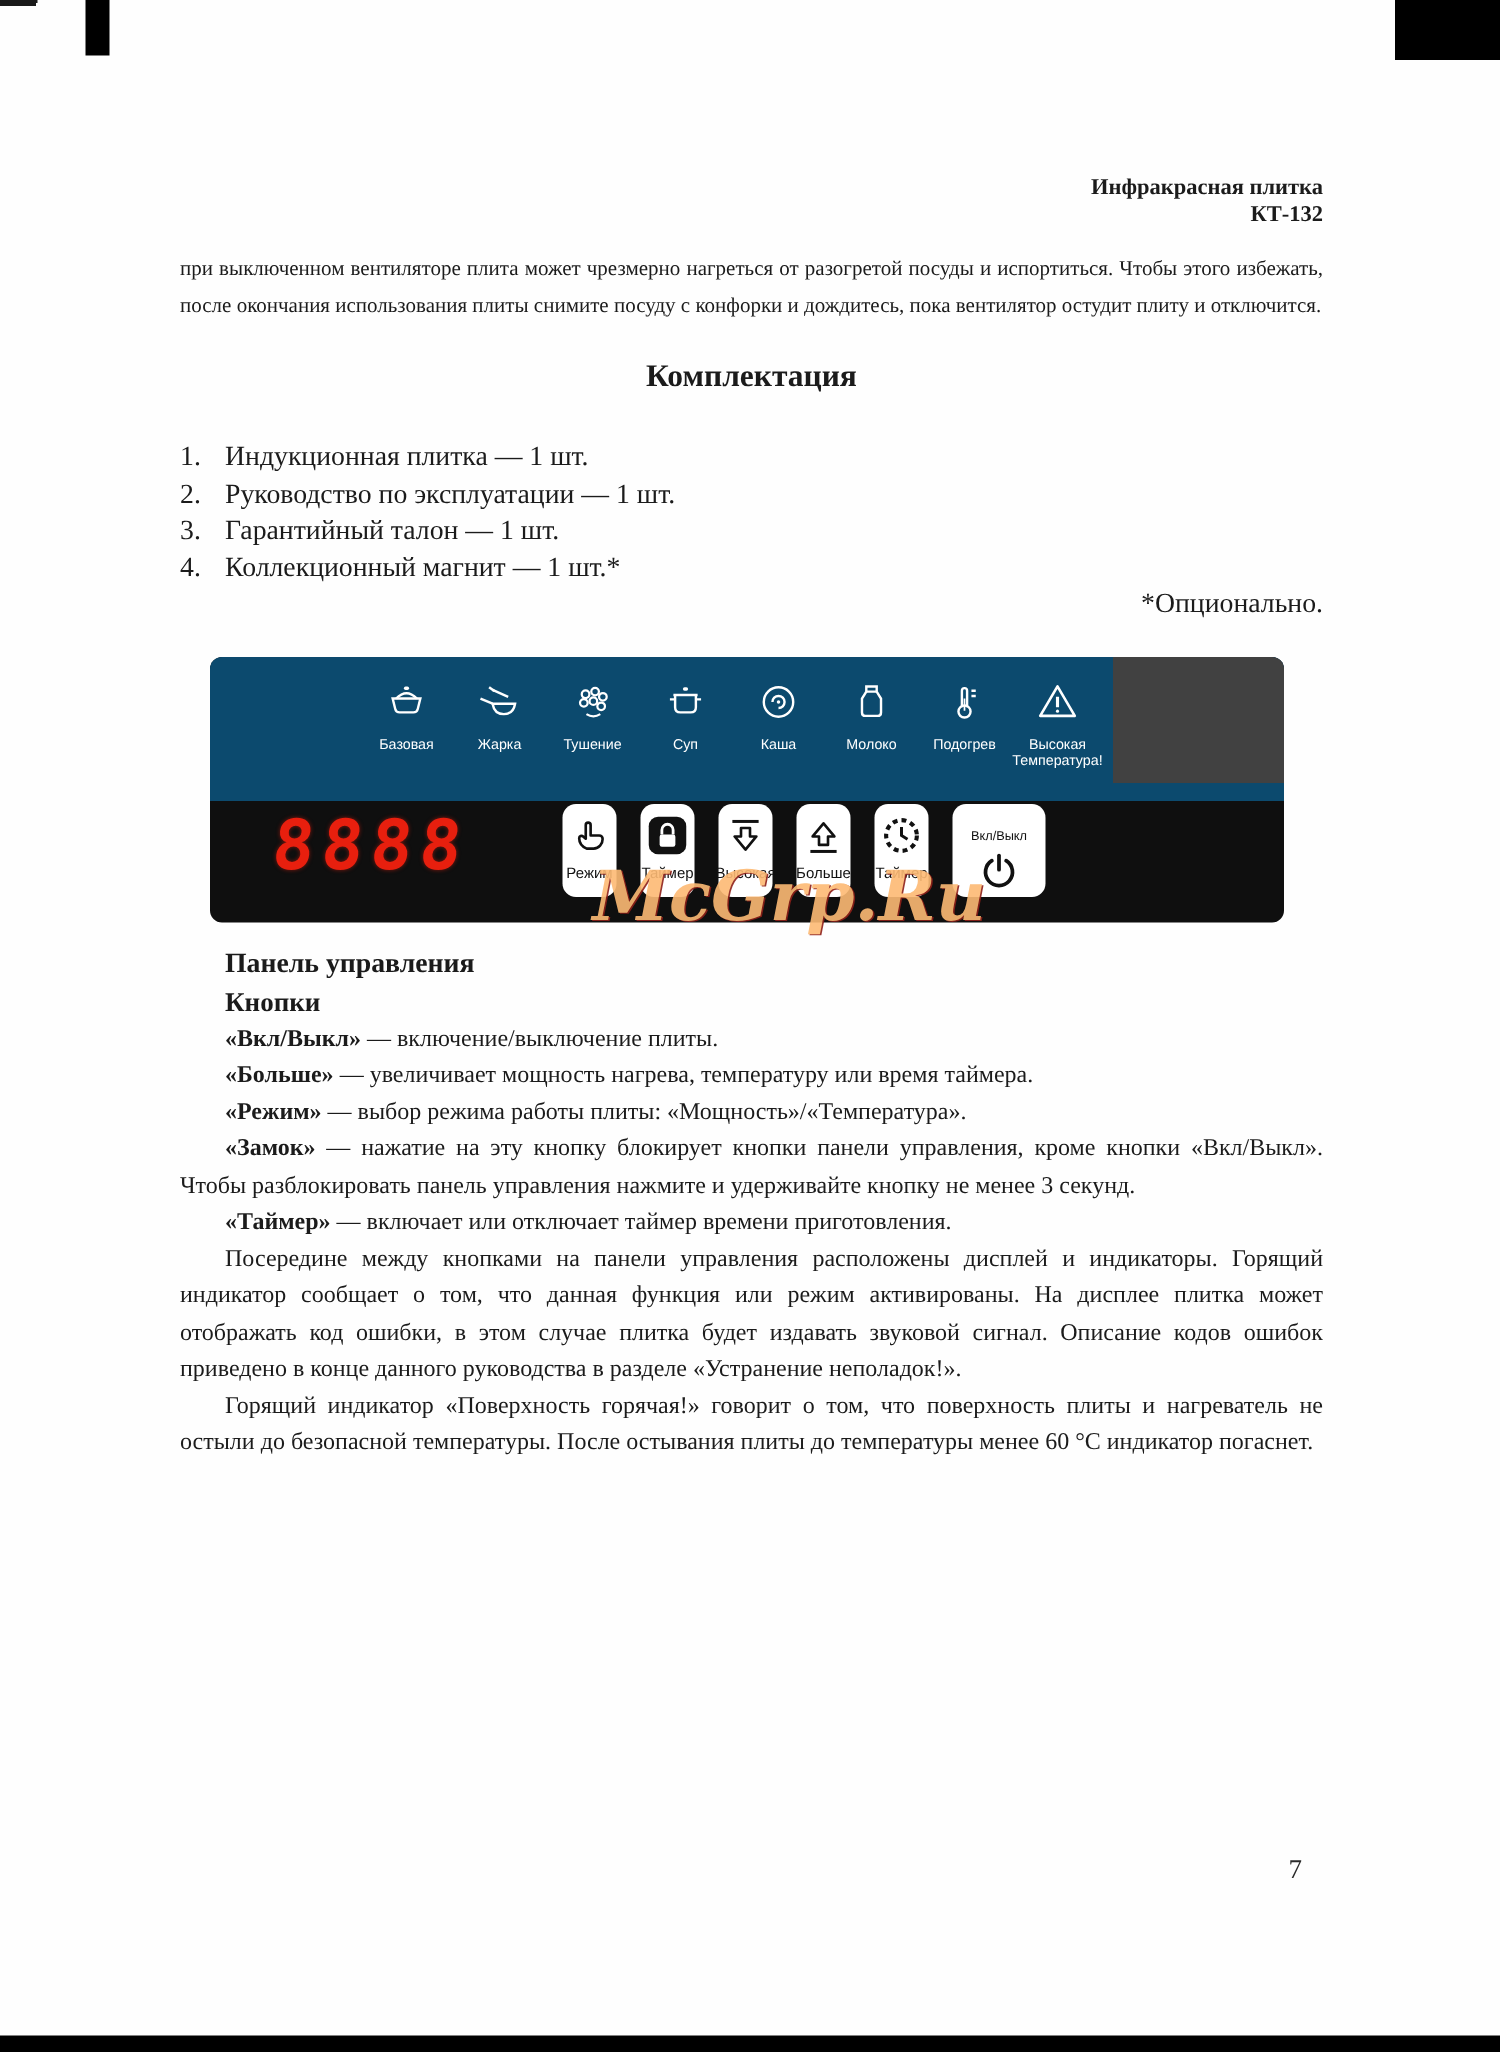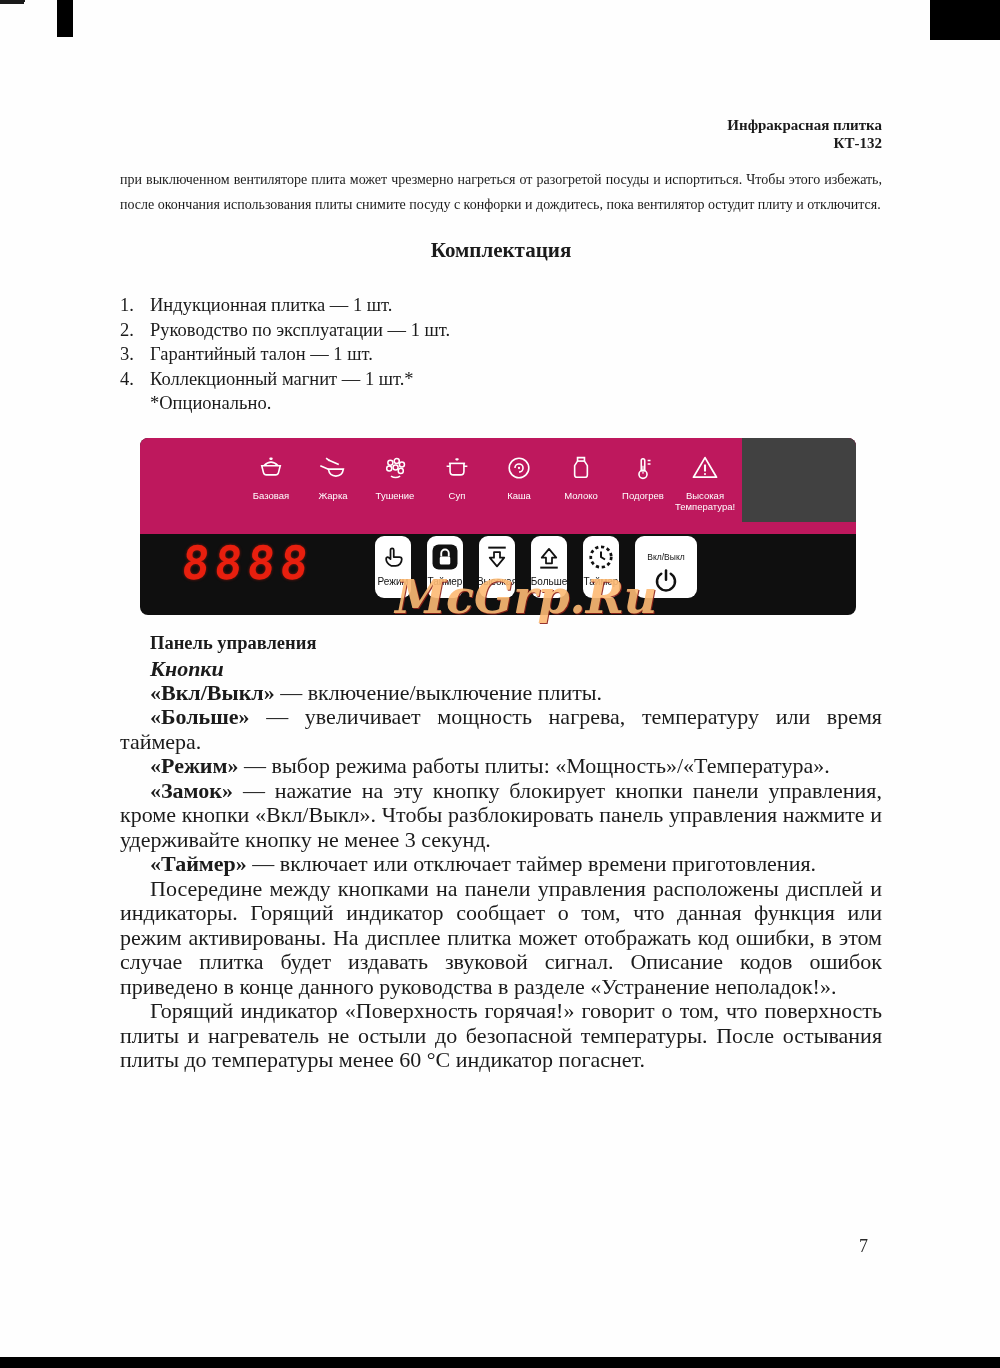--- a/index.html
+++ b/index.html
@@ -19,30 +19,30 @@
   .content{position:absolute;top:116px;left:120px;width:762px;}
   .hdr{text-align:right;font-size:15px;line-height:18px;font-weight:bold;}
   .hdr .model{font-weight:bold;}
   p{margin:0;}
   .body-text{font-size:14px;line-height:24.5px;text-align:justify;}
   .intro{margin-top:16px;}
   .section-title{margin-top:20px;text-align:center;font-size:21px;font-weight:bold;line-height:26px;}
   .pack-list{margin-top:30px;font-size:18.5px;line-height:24.5px;}
   .pl-item{white-space:nowrap;}
   .pl-num{display:inline-block;width:30px;}
-  .footnote{padding-left:30px;font-size:18.5px;line-height:24.5px;}
+  .footnote{padding-left:30px;font-size:18.5px;line-height:24.5px;text-align:right;}
   
   .panel{
     position:relative;margin:22px 0 0 20px;width:716px;height:177px;
     background:#0f0f0f;border-radius:8px;
     font-family:"Liberation Sans",sans-serif;
   }
   .panel-top{
     position:absolute;left:0;top:0;right:0;height:96px;
-    background:#be185d;border-radius:8px 8px 0 0;
+    background:#0c4a6e;border-radius:8px 8px 0 0;
     display:flex;padding-left:100px;box-sizing:border-box;
   }
   .glass-edge{position:absolute;right:0;top:0;width:114px;height:84px;background:#414141;border-radius:0 8px 0 0;}
   .mode{width:62px;flex:none;display:flex;flex-direction:column;align-items:center;padding-top:15px;z-index:1;}
   .mode svg{width:30px;height:30px;}
   .mlabel{margin-top:3px;font-size:9.5px;line-height:11px;color:#fff;text-align:center;}
   .display{
     position:absolute;left:42px;top:100px;
     font-family:"DejaVu Sans Mono",monospace;font-weight:bold;font-size:46px;line-height:50px;
     color:#e81f0e;letter-spacing:5px;transform:skewX(-6deg);
@@ -60,22 +60,22 @@
   .pbtn-power .blabel{font-size:8.5px;margin-bottom:3px;}
   .watermark{
     position:absolute;left:255px;top:132px;z-index:3;
     font-family:"DejaVu Serif",serif;font-style:italic;font-weight:bold;
     font-size:46px;color:#fdba74;opacity:.9;
     text-shadow:1px 1px 0 #8e1f18;white-space:nowrap;
   }
   
   .controls{margin-top:16px;}
   .ctl-title{font-size:18.5px;line-height:25px;font-weight:bold;padding-left:30px;}
-  .ctl-sub{font-size:22px;line-height:25px;font-weight:bold;font-style:italic;padding-left:30px;}
-  .desc,.par{font-size:22px;line-height:24.5px;text-align:justify;text-indent:30px;}
+  .ctl-sub{font-size:18px;line-height:25px;font-weight:bold;padding-left:30px;}
+  .desc,.par{font-size:16px;line-height:24.5px;text-align:justify;text-indent:30px;}
   .page-number{position:absolute;right:132px;top:1236px;font-size:18px;color:#2a2a2a;}
 </style>
 </head>
 <body>
 
 <div class="page">
 
   <div class="mark mark-tl"></div>
   <div class="mark mark-tr"></div>
   <div class="tick-left"></div>

